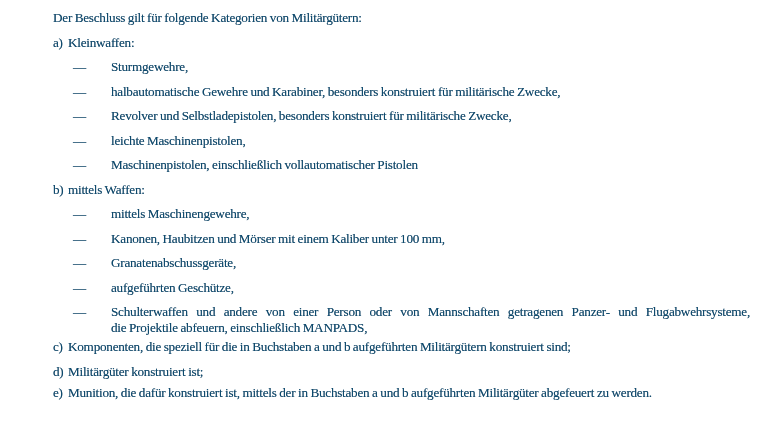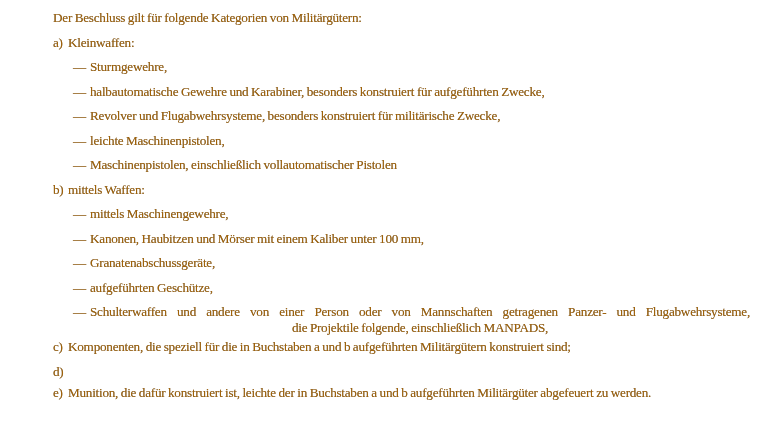--- a/index.html
+++ b/index.html
@@ -8,33 +8,33 @@
     background: #ffffff;
     overflow: hidden;
   }
   .doc {
     box-sizing: border-box;
     width: 764px; height: 429px;
     padding: 10px 14px 0 53px;
     font-family: "Liberation Serif", "DejaVu Serif", serif;
     font-size: 13.2px;
     line-height: 15.5px;
-    color: #a16207;
+    color: #0c4a6e;
     letter-spacing: -0.25px;
     word-spacing: -0.4px;
     text-shadow: 0 0 0.5px rgba(38, 52, 76, 0.55);
   }
   .para { margin: 0 0 9px 0; }
   .li   { display: flex; margin: 0 0 9px 0; }
   .lbl  { flex: 0 0 15px; }
   .li > .ct { flex: 1; min-width: 0; font-family: Liberation Serif, serif; }
   .di   { display: flex; margin: 0 0 9px 20px; }
   .dash { flex: 0 0 17px; }
-  .di > .ct { flex: 1; min-width: 0; }
-  .ln { display: block; text-align: center; }
+  .di > .ct { flex: 1; min-width: 0; margin-left: 21px; }
+  .ln { display: block; }
   .stretch { text-align-last: justify; }
   .mb4 { margin-bottom: 4px; }
   .mb6 { margin-bottom: 6px; }
 </style>
 </head>
 <body>
 
 <div class="doc">
 
   <div class="para">Der Beschluss gilt für folgende Kategorien von Militärgütern:</div>
@@ -43,25 +43,25 @@
     <span class="lbl">a)</span>
     <div class="ct">Kleinwaffen:</div>
   </div>
 
   <div class="di">
     <span class="dash">—</span>
     <div class="ct">Sturmgewehre,</div>
   </div>
   <div class="di">
     <span class="dash">—</span>
-    <div class="ct">halbautomatische Gewehre und Karabiner, besonders konstruiert für aufgeführten Zwecke,</div>
+    <div class="ct">halbautomatische Gewehre und Karabiner, besonders konstruiert für militärische Zwecke,</div>
   </div>
   <div class="di">
     <span class="dash">—</span>
-    <div class="ct">Revolver und Flugabwehrsysteme, besonders konstruiert für militärische Zwecke,</div>
+    <div class="ct">Revolver und Selbstladepistolen, besonders konstruiert für militärische Zwecke,</div>
   </div>
   <div class="di">
     <span class="dash">—</span>
     <div class="ct">leichte Maschinenpistolen,</div>
   </div>
   <div class="di">
     <span class="dash">—</span>
     <div class="ct">Maschinenpistolen, einschließlich vollautomatischer Pistolen</div>
   </div>
 
@@ -83,33 +83,34 @@
     <div class="ct">Granatenabschussgeräte,</div>
   </div>
   <div class="di">
     <span class="dash">—</span>
     <div class="ct">aufgeführten Geschütze,</div>
   </div>
   <div class="di mb4">
     <span class="dash">—</span>
     <div class="ct">
       <span class="ln stretch">Schulterwaffen und andere von einer Person oder von Mannschaften getragenen Panzer- und Flugabwehrsysteme,</span>
-      <span class="ln">die Projektile folgende, einschließlich MANPADS,</span>
+      <span class="ln">die Projektile abfeuern, einschließlich MANPADS,</span>
     </div>
   </div>
 
   <div class="li">
     <span class="lbl">c)</span>
     <div class="ct">Komponenten, die speziell für die in Buchstaben a und b aufgeführten Militärgütern konstruiert sind;</div>
   </div>
 
   <div class="li mb6">
     <span class="lbl">d)</span>
     <div class="ct">
+      <span class="ln">Militärgüter konstruiert ist;</span>
     </div>
   </div>
 
   <div class="li">
     <span class="lbl">e)</span>
-    <div class="ct">Munition, die dafür konstruiert ist, leichte der in Buchstaben a und b aufgeführten Militärgüter abgefeuert zu werden.</div>
+    <div class="ct">Munition, die dafür konstruiert ist, mittels der in Buchstaben a und b aufgeführten Militärgüter abgefeuert zu werden.</div>
   </div>
 
 </div>
 
 </body></html>

